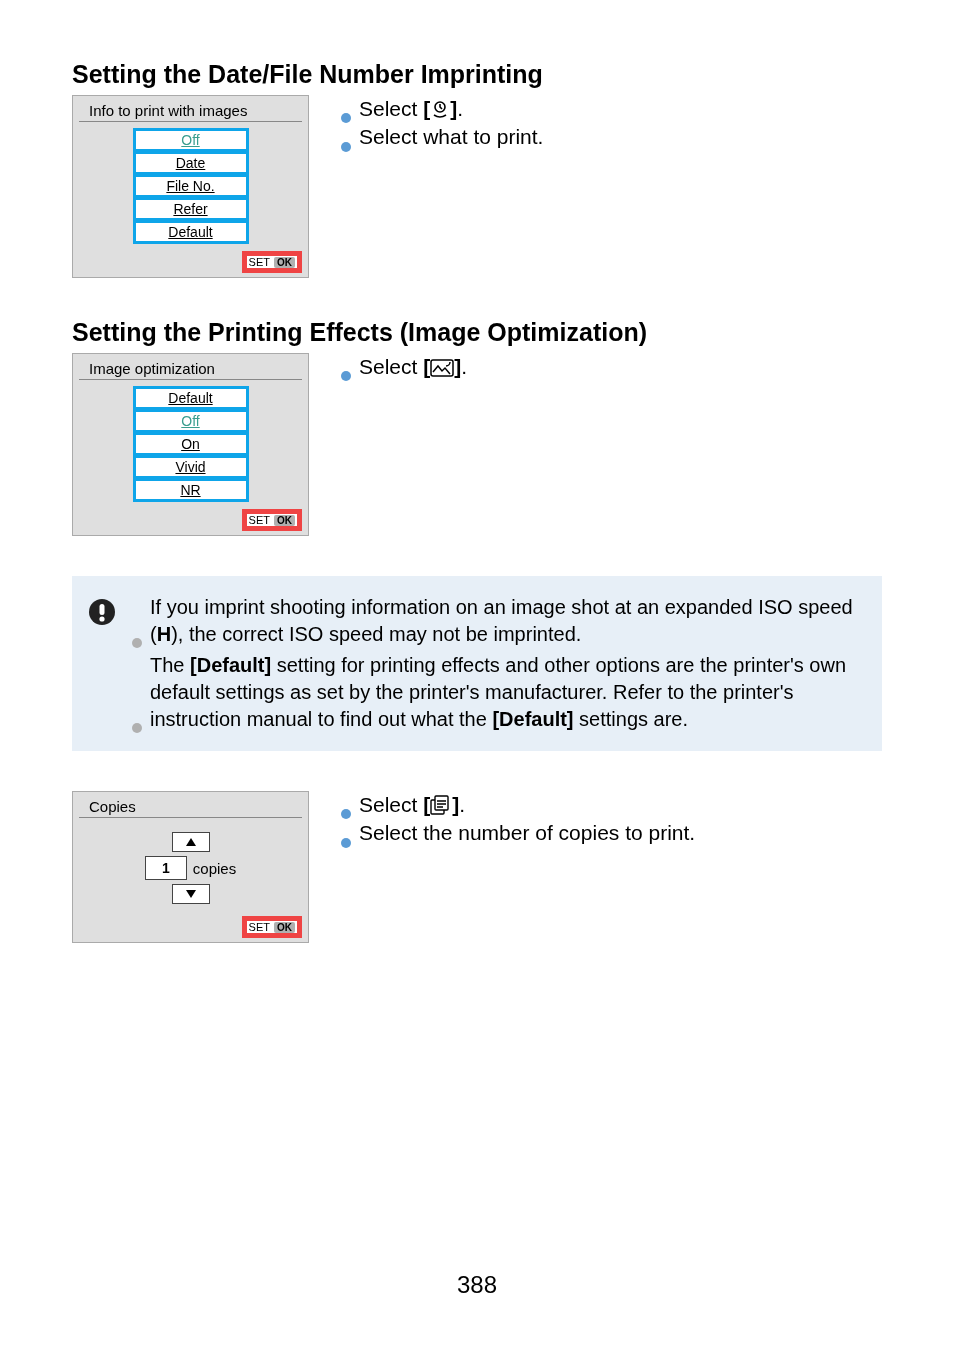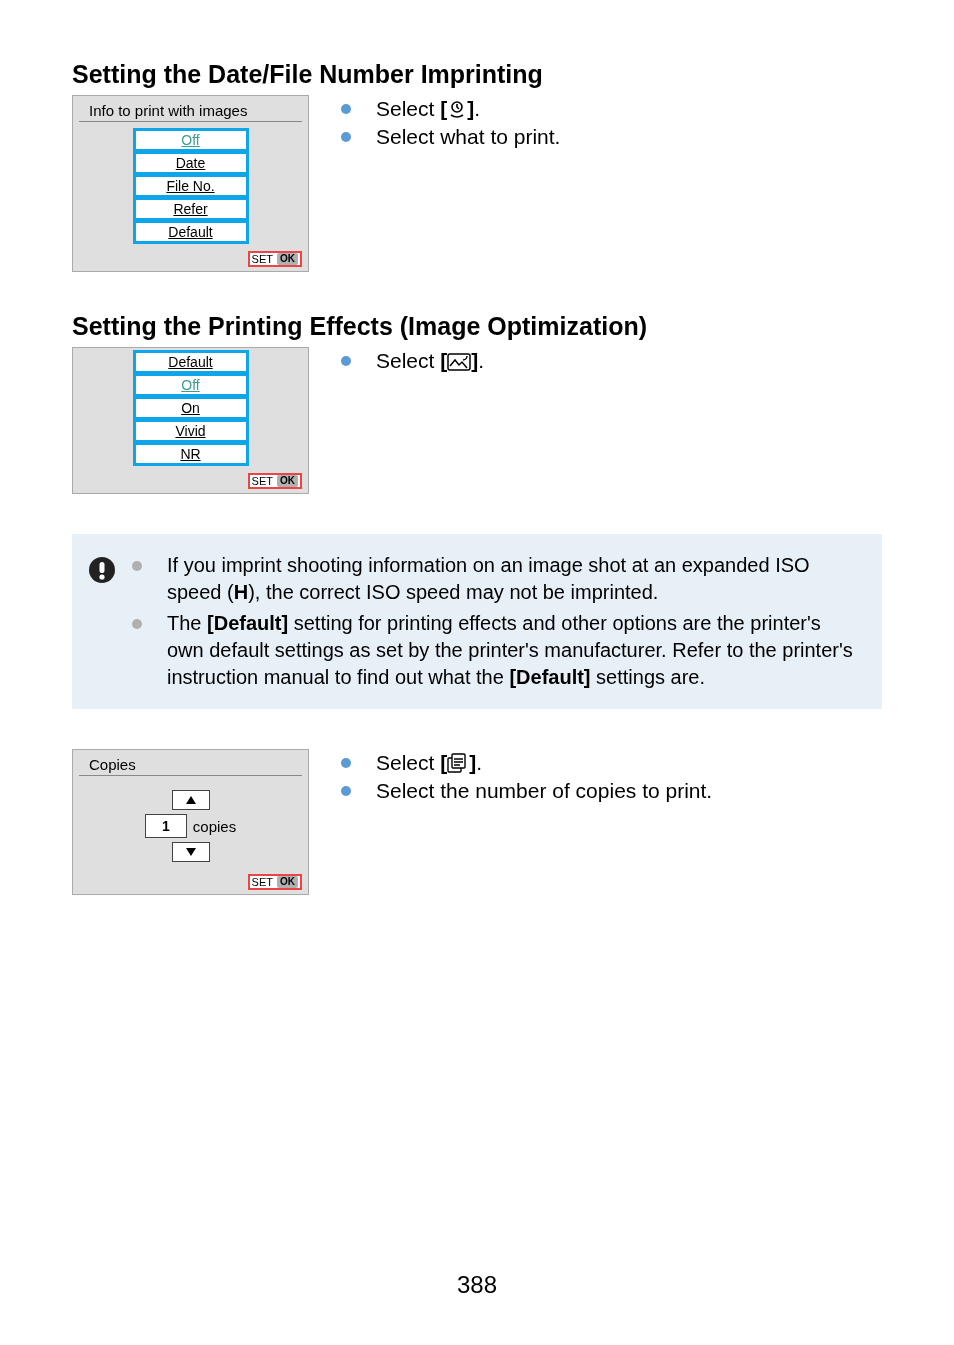--- a/index.html
+++ b/index.html
@@ -68,46 +68,47 @@
   }
   .menu-item.selected {
     color: var(--selected-teal);
   }
   .menu-footer {
     display: flex;
     justify-content: flex-end;
     padding: 4px 6px 0 0;
   }
   .set-ok {
-    border: 2px solid #ef4444;
+    border: 5px solid #ef4444;
     font-size: 11px;
     padding: 0 2px;
     display: flex;
+    align-items: center;
     gap: 4px;
     background: #fff;
   }
   .set-ok .ok-badge {
     background: #b0b0b0;
     padding: 0 3px;
     border-radius: 2px;
     font-weight: bold;
     font-size: 10px;
   }
 
   
   .instructions {
     flex: 1;
     font-size: 21px;
     line-height: 1.35;
     padding-top: 0;
   }
   .bullet-line {
     display: flex;
-    align-items: flex-start;
-    gap: 25px;
+    align-items: flex-end;
+    gap: 8px;
   }
   .bullet-dot {
     flex: 0 0 auto;
     width: 10px;
     height: 10px;
     border-radius: 50%;
     background: var(--bullet-blue);
     margin-top: 9px;
   }
   .bullet-dot.gray { background: #b0b0b0; }
@@ -227,20 +228,21 @@
         <span class="instr-text">Select what to print.</span>
       </div>
     </div>
   </div>
 </div>
 
 <div class="section">
   <h2 class="section-title">Setting the Printing Effects (Image Optimization)</h2>
   <div class="row">
     <div class="menu">
+      <div class="menu-title">Image optimization</div>
       <div class="menu-items">
         <div class="menu-item">Default</div>
         <div class="menu-item selected">Off</div>
         <div class="menu-item">On</div>
         <div class="menu-item">Vivid</div>
         <div class="menu-item">NR</div>
       </div>
       <div class="menu-footer">
         <div class="set-ok">
           <span>SET</span>

